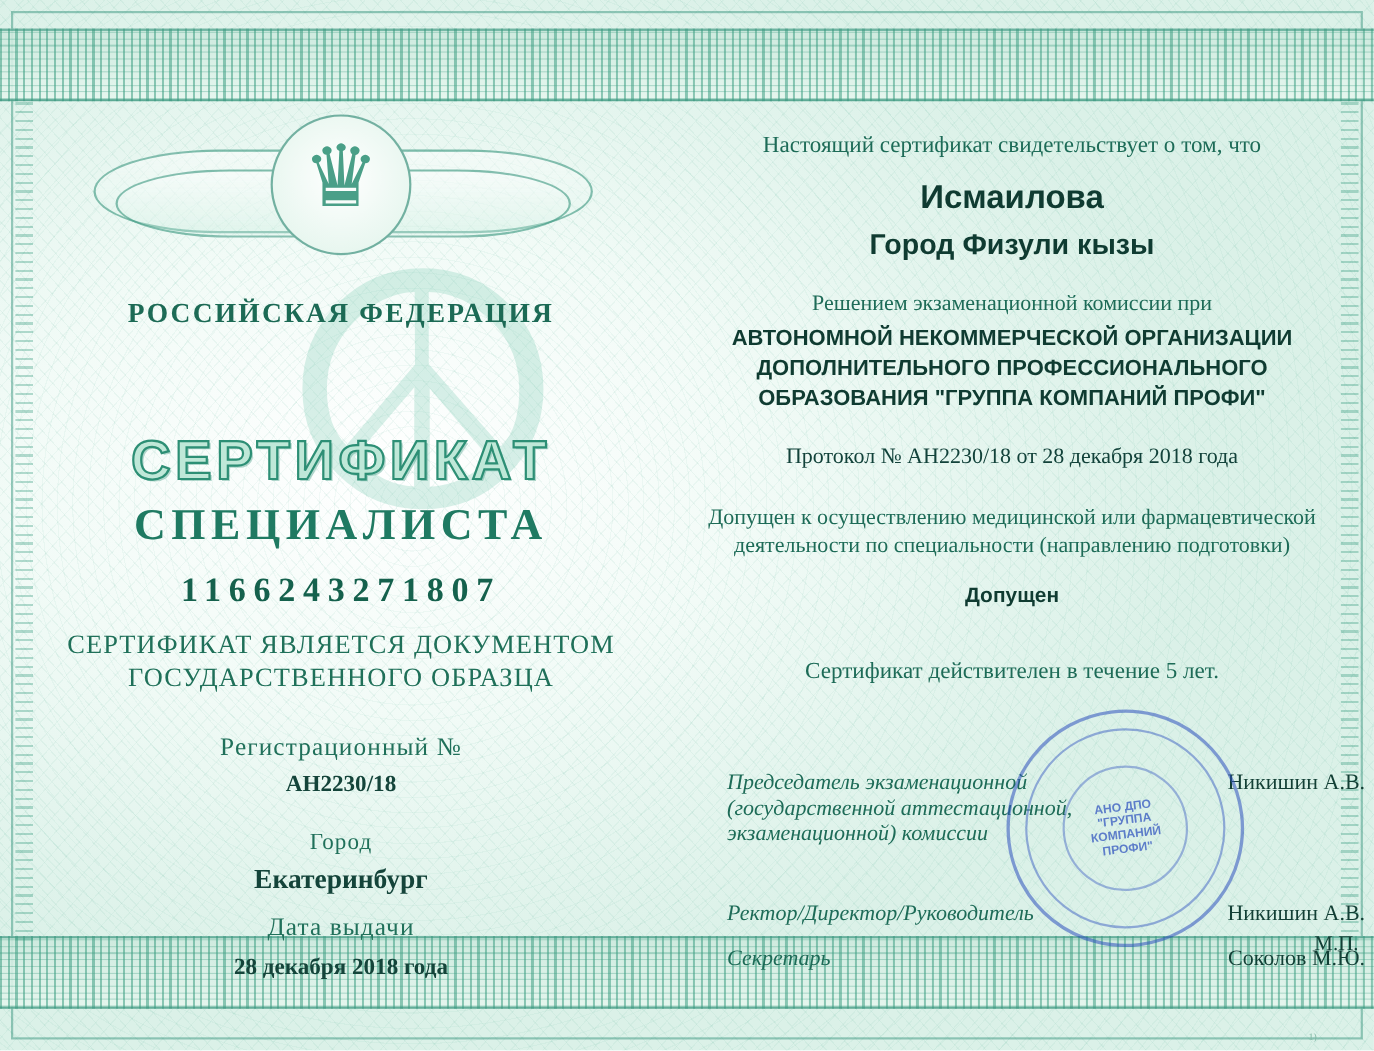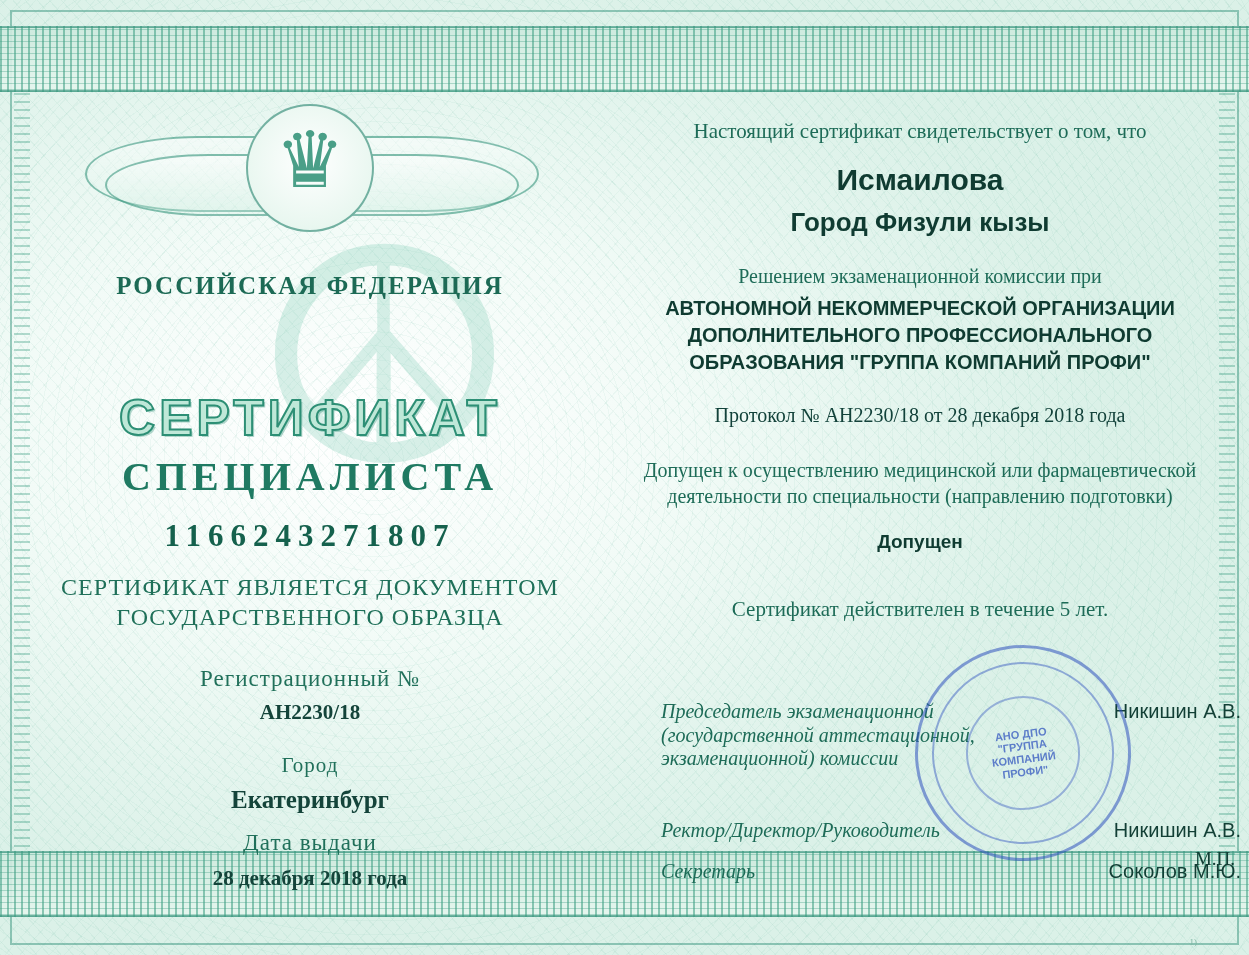--- a/index.html
+++ b/index.html
@@ -135,21 +135,21 @@
   .r-valid{margin-top:44px;font-size:21px;color:#1d6b57;}
   .sign-block{
     position:absolute;left:661px;top:700px;width:580px;color:#1d6b57;
   }
   .sign-row{
     display:flex;align-items:flex-start;justify-content:space-between;
     font-size:20px;font-style:italic;
   }
   .sign-row .title{max-width:360px;line-height:1.18;}
   .sign-row .who{
-    font-style:normal;font-family:Liberation Sans, sans-serif;color:#123f35;white-space:nowrap;
+    font-style:normal;font-family:Liberation Serif, serif;color:#123f35;white-space:nowrap;
   }
   .sign-row.r1{margin-top:0;}
   .sign-row.r2{margin-top:48px;gap:27px;}
   .sign-row.r3{margin-top:18px;}
   .mp{
     position:absolute;right:6px;top:148px;font-size:19px;color:#123f35;font-style:normal;
   }
   
   .stamp{
     position:absolute;left:915px;top:645px;width:210px;height:210px;border-radius:50%;

